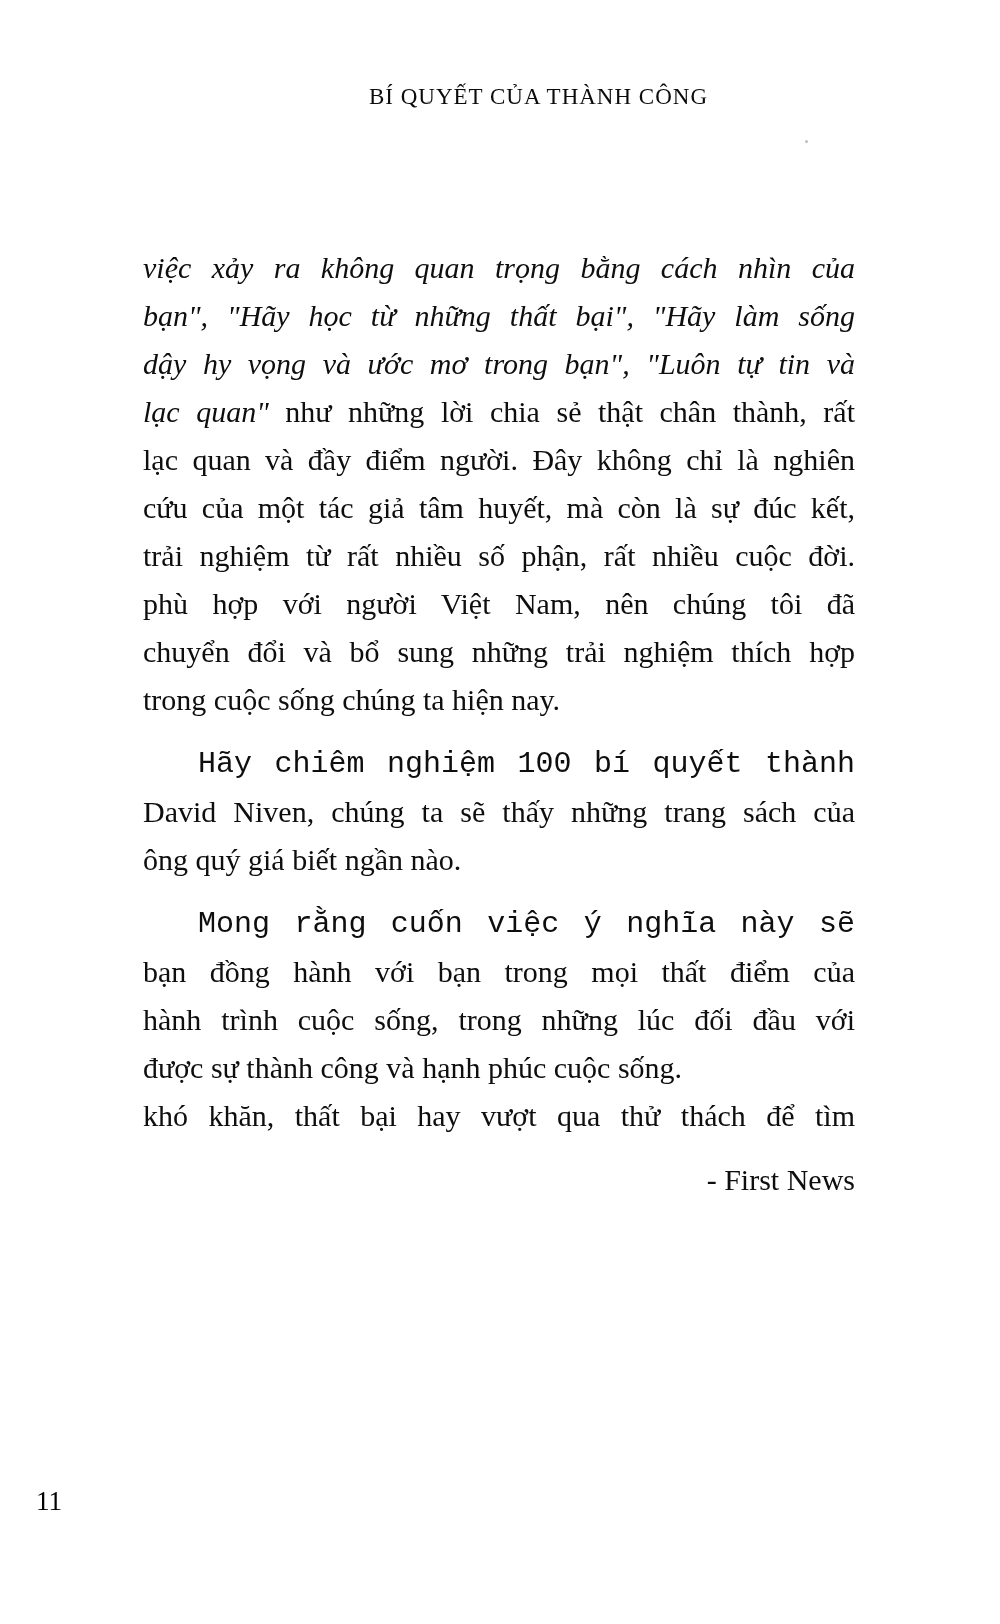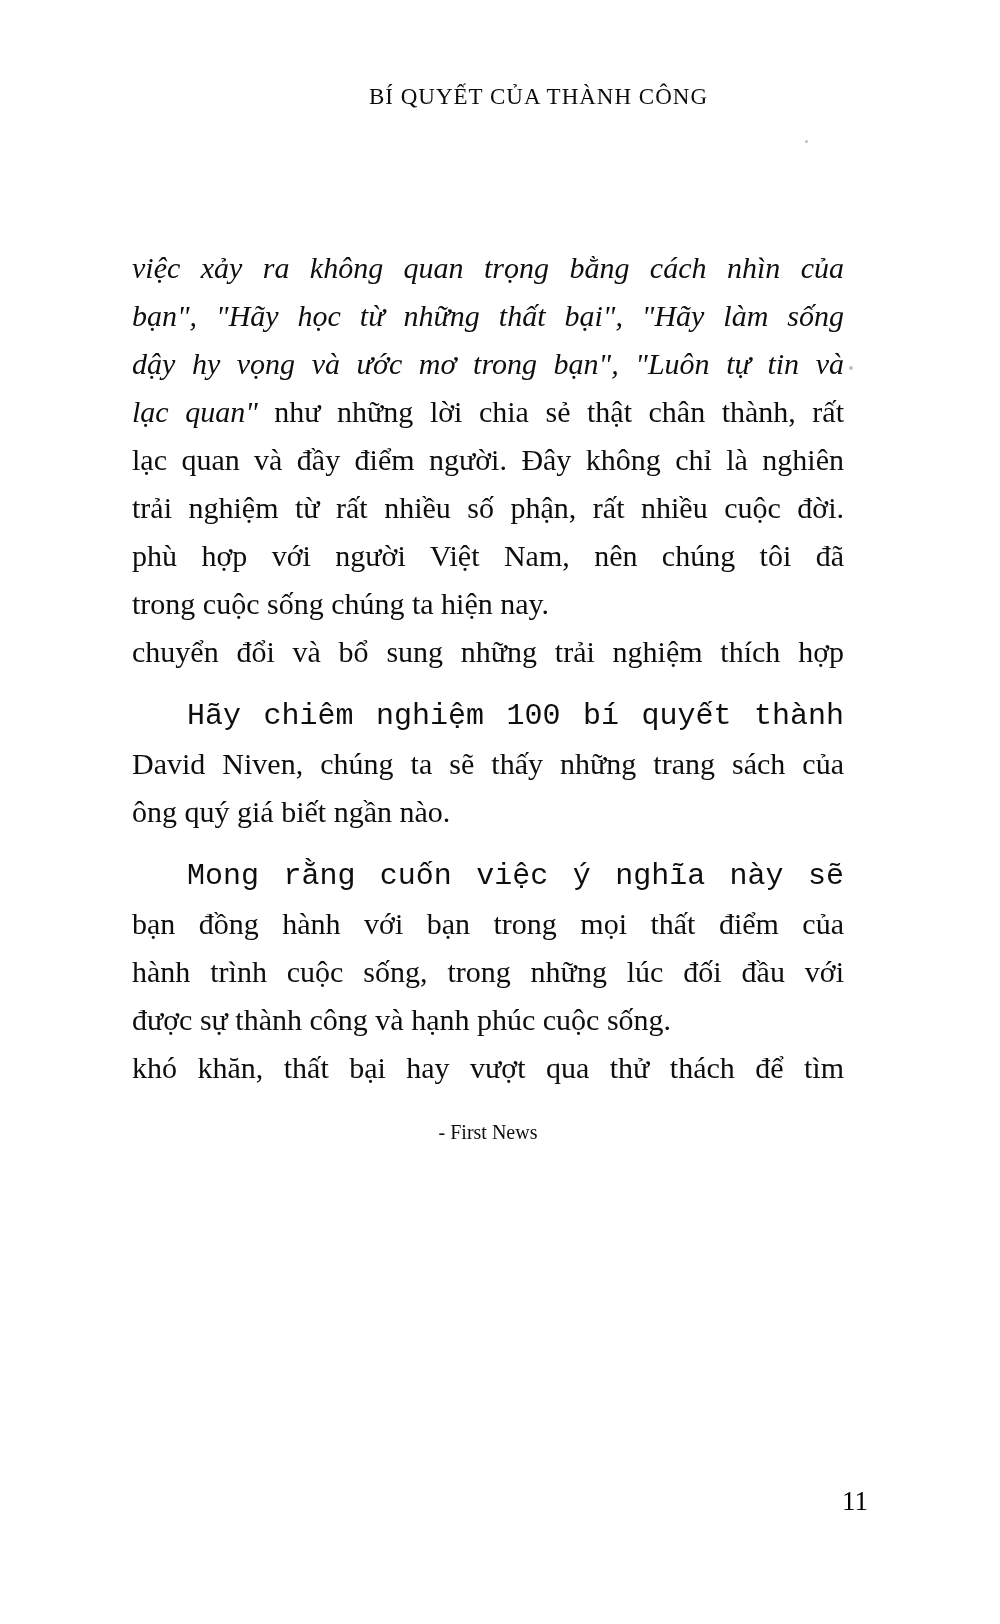--- a/index.html
+++ b/index.html
@@ -5,35 +5,35 @@
   html,body{margin:0;padding:0;background:#ffffff;}
   .page{
     position:relative;width:868px;height:1624px;background:#ffffff;
     font-family:"Liberation Serif",serif;color:#101010;overflow:hidden;
   }
   .running-head{
     position:absolute;top:84px;right:160px;
     font-size:23px;letter-spacing:1px;color:#0b0b0b;white-space:nowrap;
   }
   .body-text{
-    position:absolute;left:132px;top:244px;width:712px;
+    position:absolute;left:143px;top:244px;width:712px;
     font-size:30px;color:#0e0e0e;
   }
   .paragraph{margin:0;}
   .paragraph + .paragraph{margin-top:16px;}
   .line{height:48px;line-height:48px;overflow:hidden;}
   .line.justify{text-align:justify;text-align-last:justify;}
   .line.indent{text-indent:55px;font-family:Liberation Mono, monospace;}
   .italic{font-style:italic;}
   .signature{
-    margin-top:16px;text-align:center;font-size:20px;line-height:48px;color:#0e0e0e;
+    margin-top:16px;text-align:right;font-size:30px;line-height:48px;color:#0e0e0e;
   }
   .page-number{
     position:absolute;top:1486px;left:0;width:100%;
-    text-align:right;font-size:27px;color:#000000;
+    text-align:left;font-size:27px;color:#000000;padding-left:36px;
   }
   .speck{position:absolute;background:#8a8a8a;border-radius:50%;opacity:.55;}
   .speck.s1{left:427px;top:101px;width:4px;height:3px;}
   .speck.s2{left:805px;top:140px;width:3px;height:3px;}
   .speck.s3{left:849px;top:366px;width:4px;height:4px;}
 </style>
 </head>
 <body>
 
 <div class="page">
@@ -41,24 +41,25 @@
   <div class="running-head">BÍ QUYẾT CỦA THÀNH CÔNG</div>
 
   <div class="body-text">
     <div>
         <div class="paragraph">
           <div class="line justify"><span class="italic">việc xảy ra không quan trọng bằng cách nhìn của</span></div>
           <div class="line justify"><span class="italic">bạn", "Hãy học từ những thất bại", "Hãy làm sống</span></div>
           <div class="line justify"><span class="italic">dậy hy vọng và ước mơ trong bạn", "Luôn tự tin và</span></div>
           <div class="line justify"><span class="italic">lạc quan"</span><span> như những lời chia sẻ thật chân thành, rất</span></div>
           <div class="line justify"><span>lạc quan và đầy điểm người. Đây không chỉ là nghiên</span></div>
+          <div class="line justify"><span>cứu của một tác giả tâm huyết, mà còn là sự đúc kết,</span></div>
           <div class="line justify"><span>trải nghiệm từ rất nhiều số phận, rất nhiều cuộc đời.</span></div>
           <div class="line justify"><span>phù hợp với người Việt Nam, nên chúng tôi đã</span></div>
+          <div class="line justify"><span>chuyển đổi và bổ sung những trải nghiệm thích hợp</span></div>
           <div class="line"><span>trong cuộc sống chúng ta hiện nay.</span></div>
-          <div class="line justify"><span>chuyển đổi và bổ sung những trải nghiệm thích hợp</span></div>
         </div>
         <div class="paragraph">
           <div class="line justify indent"><span>Hãy chiêm nghiệm 100 bí quyết thành công của</span></div>
           <div class="line justify"><span>David Niven, chúng ta sẽ thấy những trang sách của</span></div>
           <div class="line"><span>ông quý giá biết ngần nào.</span></div>
         </div>
         <div class="paragraph">
           <div class="line justify indent"><span>Mong rằng cuốn việc ý nghĩa này sẽ là người</span></div>
           <div class="line justify"><span>bạn đồng hành với bạn trong mọi thất điểm của</span></div>
           <div class="line justify"><span>hành trình cuộc sống, trong những lúc đối đầu với</span></div>

